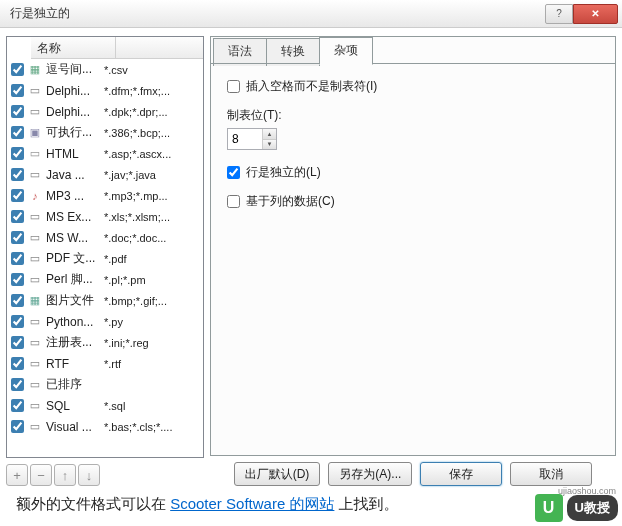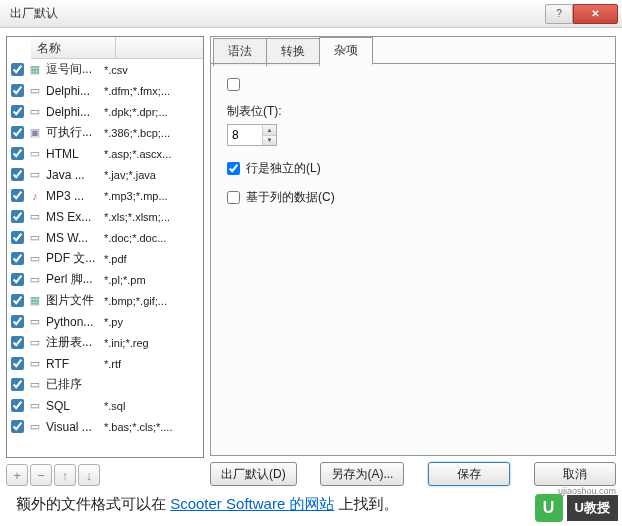--- a/index.html
+++ b/index.html
@@ -47,42 +47,42 @@
 .chk-row { display: flex; align-items: center; gap: 6px; margin-bottom: 12px; }
 .chk { width: 13px; height: 13px; }
 .lbl { color: #222; }
 .field-row { }
 .spinner { display: inline-flex; border: 1px solid #abadb3; background: #fff; width: 50px; height: 22px; margin-top: 4px; }
 .spinner-input { border: none; width: 34px; padding: 2px 4px; font-size: 12px; outline: none; }
 .spinner-btns { display: flex; flex-direction: column; border-left: 1px solid #ccc; width: 15px; }
 .spin-btn { flex: 1; font-size: 6px; display: flex; align-items: center; justify-content: center; background: linear-gradient(#f8f8f8,#e0e0e0); color: #555; cursor: pointer; }
 .spin-btn:first-child { border-bottom: 1px solid #ccc; }
 
-.button-row { display: flex; gap: 8px; padding: 6px 0 0 0; justify-content: space-between; }
+.button-row { display: flex; gap: 8px; padding: 6px 0 0 0; justify-content: center; }
 .btn { min-width: 82px; height: 24px; border: 1px solid #888; background: linear-gradient(#fdfdfd,#e3e3e3); border-radius: 3px; padding: 0 10px; font-size: 12px; cursor: pointer; color: #222; }
 .btn.primary { border: 1px solid #3c7fb1; box-shadow: 0 0 2px #5ca7d8; }
 
 .footer { padding: 6px 10px; color: #222; font-size: 15px; position: absolute; bottom: 6px; left: 6px; }
 .footer a { color: #0066cc; text-decoration: underline; }
 
 .watermark { position: absolute; right: 4px; bottom: 4px; display: flex; align-items: center; gap: 4px; opacity: 0.95; }
 .wm-badge { width: 28px; height: 28px; background: #3bb04a; border-radius: 4px; display: flex; align-items: center; justify-content: center; color: #fff; font-weight: bold; font-size: 16px; }
-.wm-text { background: #333; color: #fff; padding: 4px 8px; font-size: 13px; font-weight: bold; border-radius: 0; }
+.wm-text { background: #333; color: #fff; padding: 4px 8px; font-size: 13px; font-weight: bold; border-radius: 10px; }
 .wm-sub { position: absolute; right: 6px; bottom: 30px; font-size: 9px; color: #888; }
 
 ::-webkit-scrollbar { width: 16px; }
 ::-webkit-scrollbar-track { background: #f0f0f0; border-left: 1px solid #ddd; }
 ::-webkit-scrollbar-thumb { background: linear-gradient(90deg,#e0e0e0,#c8c8c8); border: 1px solid #aaa; border-radius: 2px; }
 ::-webkit-scrollbar-button { height: 16px; background: linear-gradient(#f0f0f0,#d8d8d8); border: 1px solid #aaa; }
 </style>
 </head>
 <body>
 
 <div class="titlebar">
-  <span class="titlebar-title">出厂默认</span>
+  <span class="titlebar-title">行是独立的</span>
   <div class="titlebar-btns">
     <div class="tb-btn help">?</div>
     <div class="tb-btn close">✕</div>
   </div>
 </div>
 
 <div class="content">
   <div class="left-panel">
     <div class="file-list-wrap">
       <div class="list-header">
@@ -211,20 +211,21 @@
     <div class="tabs-wrap">
       <div class="tab-strip">
         <div class="tab">语法</div>
         <div class="tab">转换</div>
         <div class="tab active">杂项</div>
       </div>
       <div class="tab-body-outer">
         <div class="tab-body">
           <div class="chk-row">
             <input type="checkbox" class="chk" style="">
+            <span class="lbl">插入空格而不是制表符(I)</span>
           </div>
           <div class="field-row">
             <div class="lbl">制表位(T):</div>
             <div class="spinner">
               <input class="spinner-input" value="8" style="">
               <div class="spinner-btns">
                 <div class="spin-btn">▲</div>
                 <div class="spin-btn">▼</div>
               </div>
             </div>

